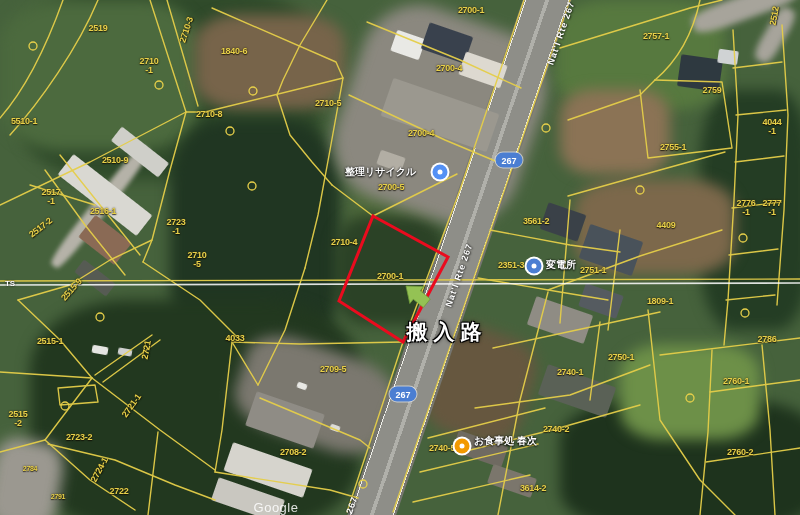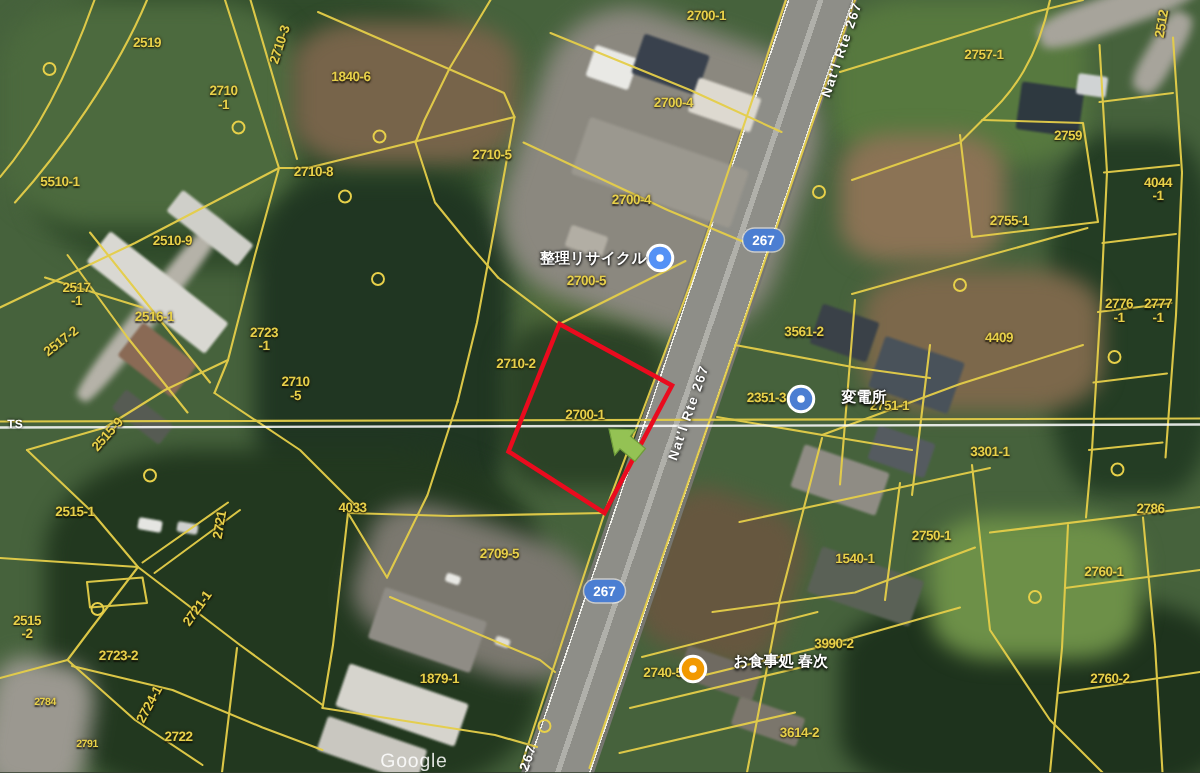--- a/index.html
+++ b/index.html
@@ -14,21 +14,21 @@
       text-shadow:0 0 2px rgba(45,33,0,.95),0 1px 1px rgba(0,0,0,.65);pointer-events:none;}
   .rname{position:absolute;transform:translate(-50%,-50%) rotate(-71deg);font:bold 9px "Liberation Sans",sans-serif;color:#fff;
       letter-spacing:1px;white-space:nowrap;text-shadow:0 0 2px rgba(0,0,0,.75),0 1px 2px rgba(0,0,0,.6);}
   .shield{position:absolute;transform:translate(-50%,-50%);width:27px;height:15px;background:#4b7ed2;border-radius:8px;
       color:#fff;font:bold 9px "Liberation Sans",sans-serif;display:flex;align-items:center;justify-content:center;
       box-shadow:0 0 0 1px rgba(255,255,255,.55);}
   .poi{position:absolute;transform:translate(-50%,-50%);width:15px;height:15px;border-radius:50%;
       display:flex;align-items:center;justify-content:center;box-shadow:0 0 0 2px #fff,0 1px 2px rgba(0,0,0,.5);}
   .poi b{width:5px;height:5px;border-radius:50%;background:#fff;}
   .poilbl{position:absolute;transform:translate(0,-50%);font:bold 10px "Liberation Sans",sans-serif;color:#fff;white-space:nowrap;
-      text-shadow:0 0 2px #000,0 1px 2px #000;margin-left:15px;}
+      text-shadow:0 0 2px #000,0 1px 2px #000;}
   .annot{position:absolute;transform:translate(-50%,-50%);font:bold 21px "Liberation Sans",sans-serif;color:#fff;letter-spacing:6px;white-space:nowrap;
       text-shadow:-1px -1px 0 #000,1px -1px 0 #000,-1px 1px 0 #000,1px 1px 0 #000,0 0 4px #000;}
   .wm{position:absolute;transform:translate(-50%,-50%);font:13px "Liberation Sans",sans-serif;color:rgba(255,255,255,.85);letter-spacing:.5px;}
   .ts{position:absolute;transform:translate(-50%,-50%);font:bold 8px "Liberation Sans",sans-serif;color:#fff;text-shadow:0 0 2px #000;}
 </style>
 </head>
 <body>
 
 <div class="map">
 
@@ -193,45 +193,45 @@
   <div class="pl" style="left:746px;top:208px">2776
 -1</div>
   <div class="pl" style="left:772px;top:208px">2777
 -1</div>
   <div class="pl" style="left:772px;top:127px">4044
 -1</div>
   <div class="pl" style="left:775px;top:16px;--r:-80deg">2512</div>
   <div class="pl" style="left:536px;top:222px">3561-2</div>
   <div class="pl" style="left:511px;top:266px">2351-3</div>
   <div class="pl" style="left:593px;top:271px">2751-1</div>
-  <div class="pl" style="left:660px;top:302px">3301-1</div>
+  <div class="pl" style="left:660px;top:302px">1809-1</div>
   <div class="pl" style="left:621px;top:358px">2750-1</div>
-  <div class="pl" style="left:570px;top:373px">1540-1</div>
-  <div class="pl" style="left:556px;top:430px">3990-2</div>
+  <div class="pl" style="left:570px;top:373px">2740-1</div>
+  <div class="pl" style="left:556px;top:430px">2740-2</div>
   <div class="pl" style="left:442px;top:449px">2740-5</div>
   <div class="pl" style="left:533px;top:489px">3614-2</div>
   <div class="pl" style="left:736px;top:382px">2760-1</div>
   <div class="pl" style="left:740px;top:453px">2760-2</div>
   <div class="pl" style="left:767px;top:340px">2786</div>
   <div class="pl" style="left:333px;top:370px">2709-5</div>
-  <div class="pl" style="left:293px;top:453px">1879-1</div>
+  <div class="pl" style="left:293px;top:453px">2708-2</div>
   <div class="pl" style="left:235px;top:339px">4033</div>
-  <div class="pl" style="left:344px;top:243px">2710-2</div>
+  <div class="pl" style="left:344px;top:243px">2710-4</div>
   <div class="pl" style="left:390px;top:277px">2700-1</div>
   <div class="pl" style="left:176px;top:227px">2723
 -1</div>
   <div class="pl" style="left:197px;top:260px">2710
 -5</div>
   <div class="pl" style="left:51px;top:197px">2517
 -1</div>
   <div class="pl" style="left:41px;top:228px;--r:-38deg">2517-2</div>
   <div class="pl" style="left:103px;top:212px">2516-1</div>
   <div class="pl" style="left:72px;top:290px;--r:-48deg">2515-9</div>
   <div class="pl" style="left:50px;top:342px">2515-1</div>
-  <div class="pl" style="left:40px;top:122px">5510-1</div>
+  <div class="pl" style="left:24px;top:122px">5510-1</div>
   <div class="pl" style="left:115px;top:161px">2510-9</div>
   <div class="pl" style="left:18px;top:419px">2515
 -2</div>
   <div class="pl" style="left:79px;top:438px">2723-2</div>
   <div class="pl" style="left:147px;top:350px;--r:-80deg">2721</div>
   <div class="pl" style="left:132px;top:406px;--r:-55deg">2721-1</div>
   <div class="pl" style="left:100px;top:470px;--r:-62deg">2724-1</div>
   <div class="pl" style="left:119px;top:492px">2722</div>
   <div class="pl" style="left:30px;top:469px;font-size:7px">2784</div>
   <div class="pl" style="left:58px;top:497px;font-size:7px">2791</div>
@@ -249,15 +249,16 @@
   <div class="poilbl" style="left:345px;top:172px">整理リサイクル</div>
   <span class="poi" style="left:534px;top:266px;background:#4b7ed2">
       <b></b>
     </span>
   <div class="poilbl" style="left:546px;top:265px">変電所</div>
   <span class="poi" style="left:462px;top:446px;background:#f29900">
       <b></b>
     </span>
   <div class="poilbl" style="left:474px;top:441px">お食事処 春次</div>
 
+  <div class="annot" style="left:447px;top:332px">搬入路</div>
   <div class="ts" style="left:10px;top:283px">TS</div>
   <div class="wm" style="left:276px;top:507px">Google</div>
 </div>
 
 </body></html>

